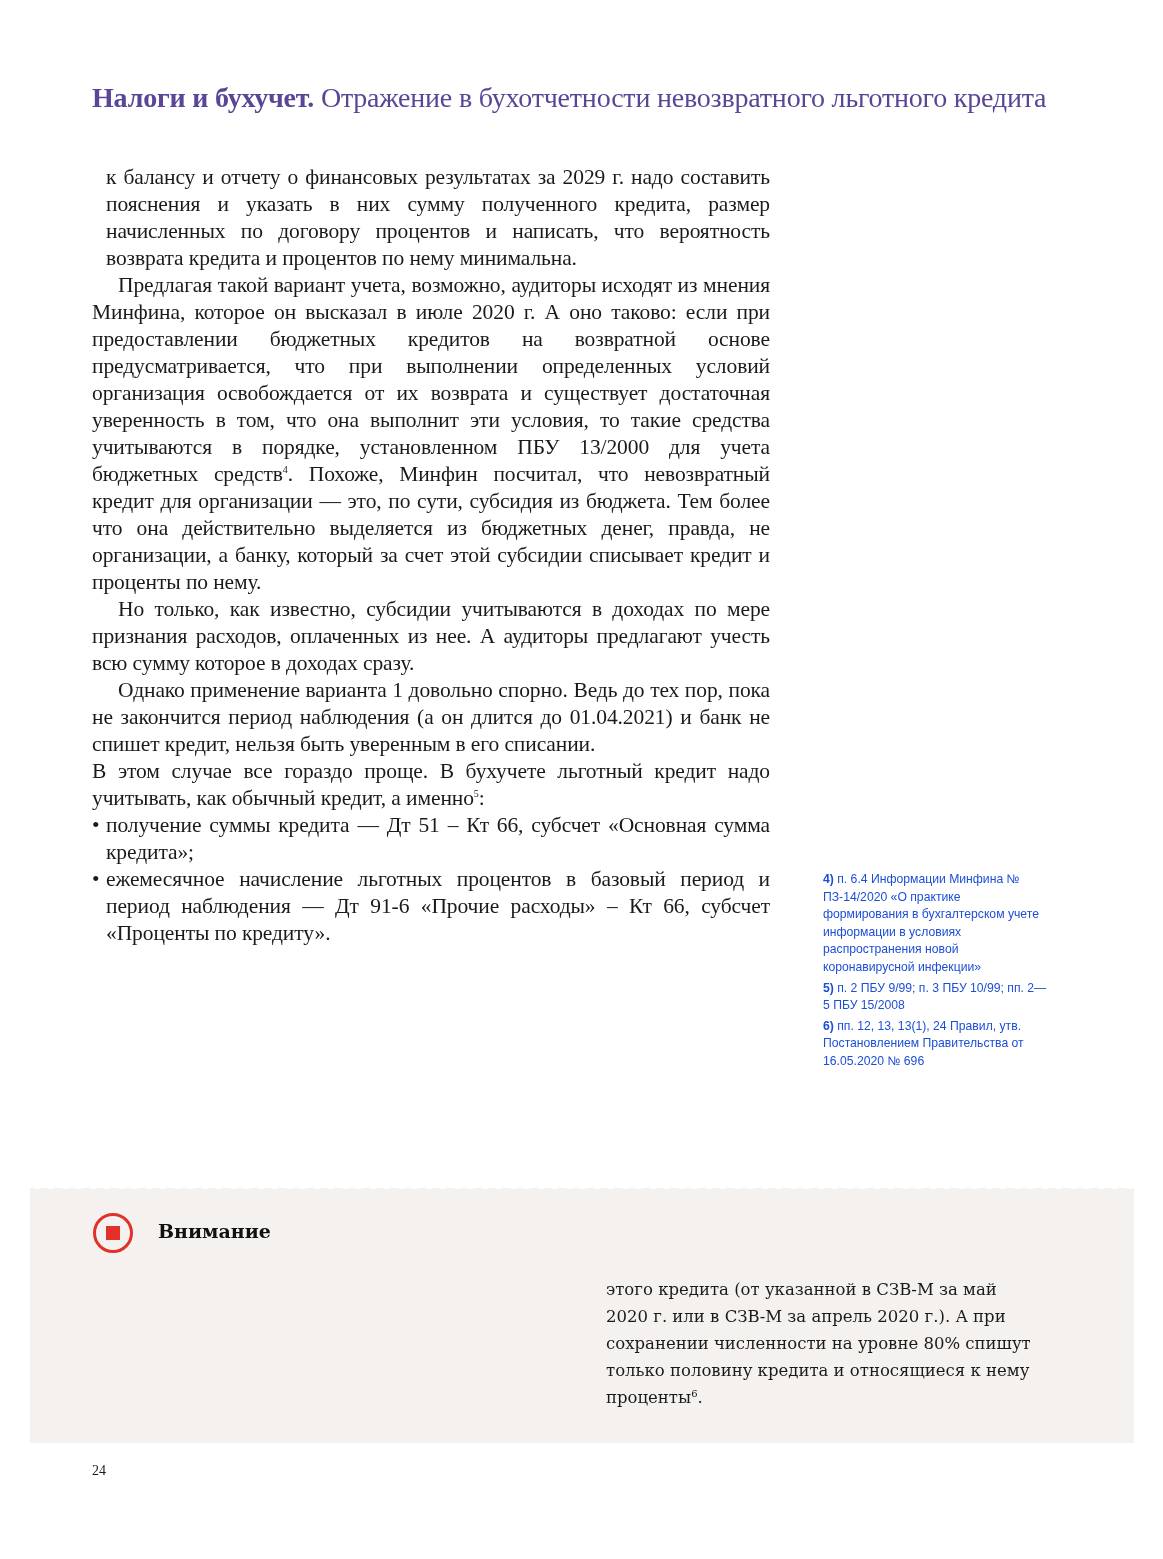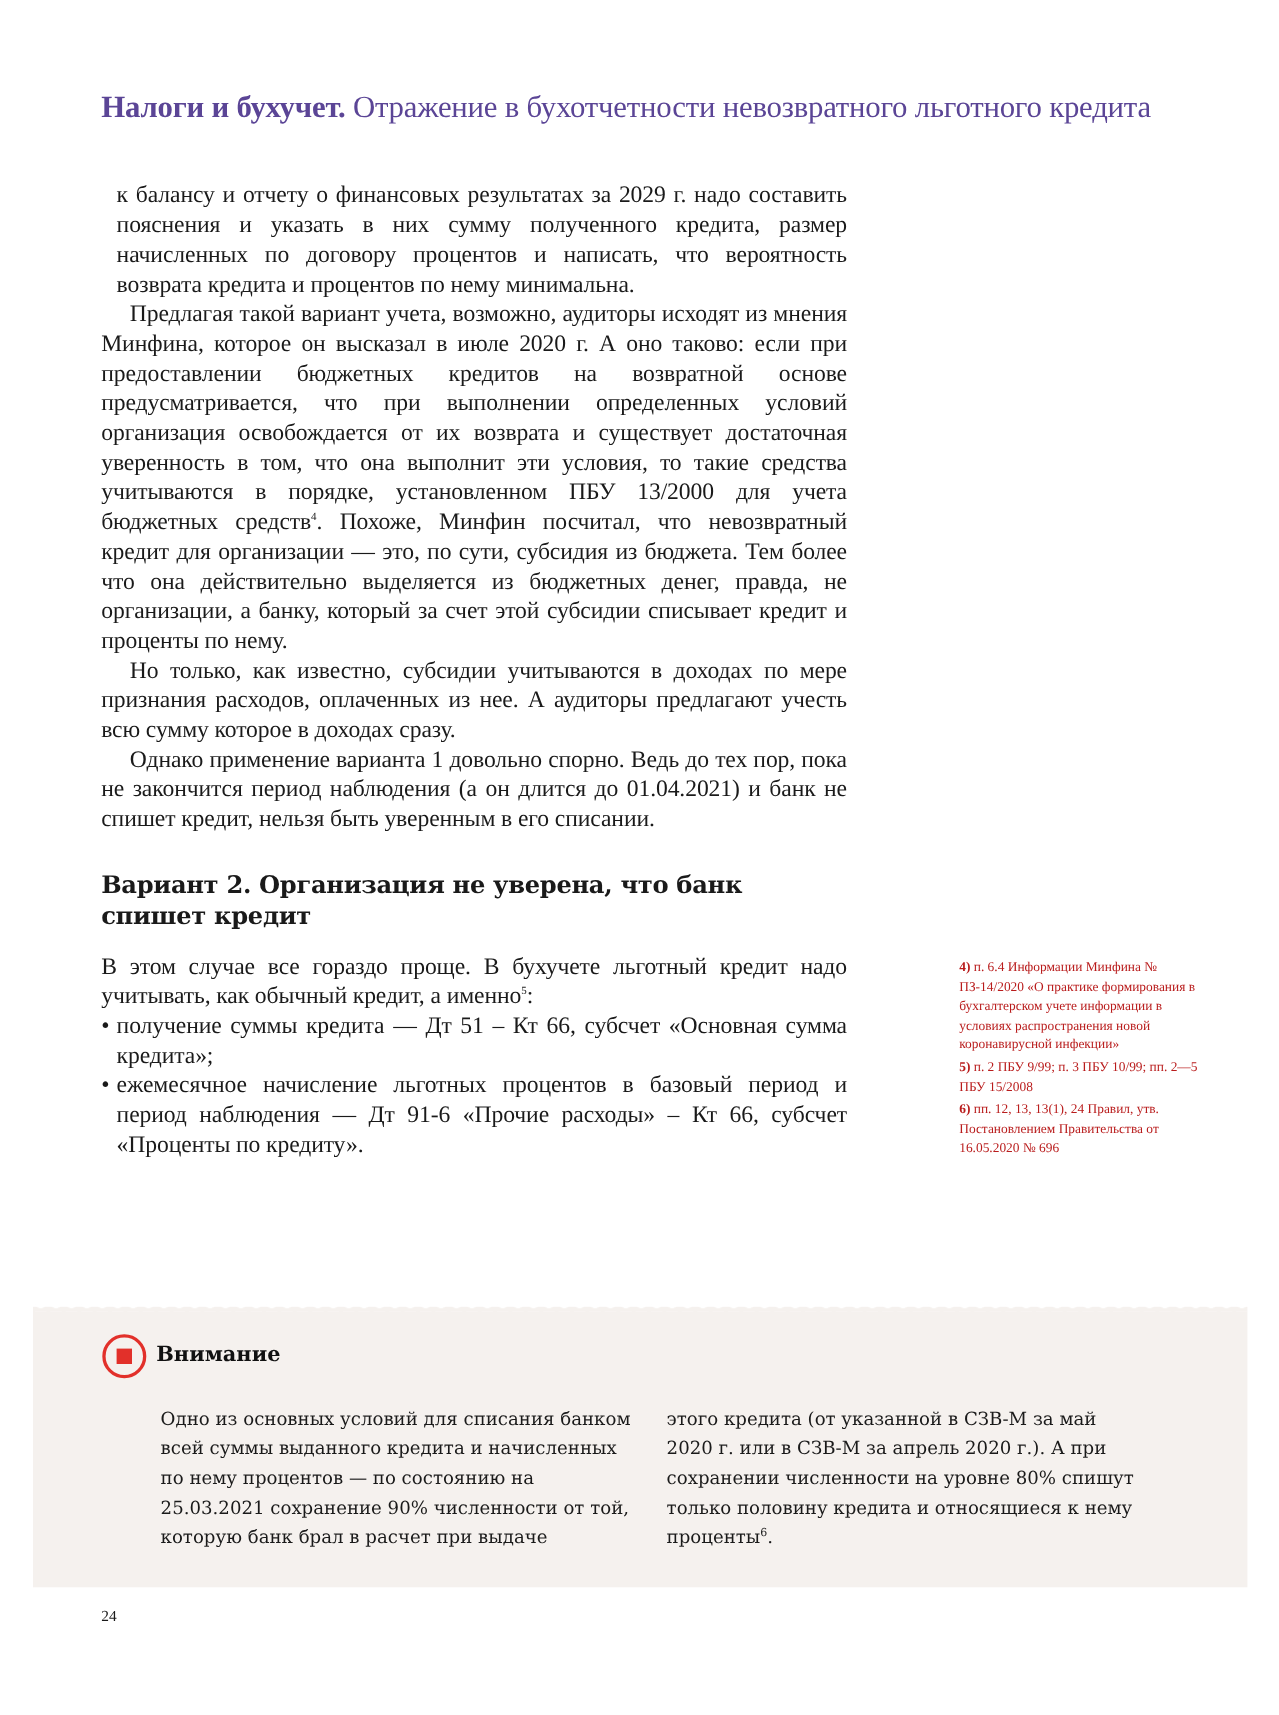--- a/index.html
+++ b/index.html
@@ -13,32 +13,32 @@
               text-align:justify; letter-spacing:-0.1px; }
   .main-col p { margin:0; }
   .indent { text-indent:26px; }
   .cont { padding-left:14px; }
   .heading { font-family:"DejaVu Serif", serif; font-weight:bold; font-size:22px; line-height:28px;
              margin:33px 0 18px 0 !important; text-align:left; letter-spacing:-0.3px; }
   sup { font-size:10px; vertical-align:super; line-height:0; }
   ul.bullets { list-style:none; margin:0; padding:0; }
   ul.bullets li { position:relative; padding-left:14px; }
   ul.bullets li .bullet { position:absolute; left:0; top:0; }
-  .footnotes { position:absolute; left:872px; top:871px; width:225px;
-               font-family:Liberation Serif, serif; font-size:12.2px; line-height:17.6px; color:#b91c1c; }
+  .footnotes { position:absolute; left:823px; top:871px; width:225px;
+               font-family:Liberation Sans, sans-serif; font-size:12.2px; line-height:17.6px; color:#1d4ed8; }
   .footnote { margin:0 0 3px 0; }
   .footnote .num { font-weight:bold; }
   .attention { position:absolute; left:30px; top:1188px; width:1104px; height:255px; background:#f5f1ee; }
   .attention .scallop { position:absolute; left:0; top:-4px; width:100%; height:8px;
      background: radial-gradient(circle at 7px 0px, #ffffff 5px, transparent 5.5px) repeat-x;
      background-size:14px 8px; }
   .att-icon { position:absolute; left:63px; top:25px; width:34px; height:34px; border:3.5px solid #e2302a;
               border-radius:50%; }
   .att-icon .sq { position:absolute; left:10px; top:10px; width:14px; height:14px; background:#e2302a; }
-  .att-title { position:absolute; left:112px; top:32px; font-family:"DejaVu Serif", serif; font-weight:bold;
+  .att-title { position:absolute; left:128px; top:32px; font-family:"DejaVu Serif", serif; font-weight:bold;
                font-size:19px; color:#111; }
   .att-col { position:absolute; top:88px; width:430px; font-family:"DejaVu Serif", serif; font-size:16.5px;
              line-height:27px; color:#1a1a1a; }
   .att-col p { margin:0; }
   .att-col.left { left:116px; }
   .att-col.right { left:576px; }
   .page-number { position:absolute; left:92px; top:1463px; font-family:Liberation Serif, serif; font-size:14px; }
 </style>
 </head>
 <body>
@@ -46,41 +46,37 @@
 <div class="running-head">
   <span class="section">Налоги и бухучет.</span>
   <span>Отражение в бухотчетности невозвратного льготного кредита</span>
 </div>
 
 <div class="main-col">
   <p class="cont">к балансу и отчету о финансовых результатах за 2029 г. надо составить пояснения и указать в них сумму полученного кредита, размер начисленных по договору процентов и написать, что вероятность возврата кредита и процентов по нему минимальна.</p>
   <p class="indent"><span>Предлагая такой вариант учета, возможно, аудиторы исходят из мнения Минфина, которое он высказал в июле 2020 г. А оно таково: если при предоставлении бюджетных кредитов на возвратной основе предусматривается, что при выполнении определенных условий организация освобождается от их возврата и существует достаточная уверенность в том, что она выполнит эти условия, то такие средства учитываются в порядке, установленном ПБУ 13/2000 для учета бюджетных средств</span><sup>4</sup><span>. Похоже, Минфин посчитал, что невозвратный кредит для организации — это, по сути, субсидия из бюджета. Тем более что она действительно выделяется из бюджетных денег, правда, не организации, а банку, который за счет этой субсидии списывает кредит и проценты по нему.</span></p>
   <p class="indent">Но только, как известно, субсидии учитываются в доходах по мере признания расходов, оплаченных из нее. А аудиторы предлагают учесть всю сумму которое в доходах сразу.</p>
   <p class="indent">Однако применение варианта 1 довольно спорно. Ведь до тех пор, пока не закончится период наблюдения (а он длится до 01.04.2021) и банк не спишет кредит, нельзя быть уверенным в его списании.</p>
-  <p class="heading">Вариант 2. Организация не уверена, что банк спишет кредит</p>
   <p><span>В этом случае все гораздо проще. В бухучете льготный кредит надо учитывать, как обычный кредит, а именно</span><sup>5</sup><span>:</span></p>
   <ul class="bullets">
     <li><span class="bullet">•</span><span>получение суммы кредита — Дт 51 – Кт 66, субсчет «Основная сумма кредита»;</span></li>
     <li><span class="bullet">•</span><span>ежемесячное начисление льготных процентов в базовый период и период наблюдения — Дт 91-6 «Прочие расходы» – Кт 66, субсчет «Проценты по кредиту».</span></li>
   </ul>
 </div>
 
 <div class="footnotes">
   <p class="footnote"><span class="num">4)</span> <span>п. 6.4 Информации Минфина № ПЗ-14/2020 «О практике формирования в бухгалтерском учете информации в условиях распространения новой коронавирусной инфекции»</span></p>
   <p class="footnote"><span class="num">5)</span> <span>п. 2 ПБУ 9/99; п. 3 ПБУ 10/99; пп. 2—5 ПБУ 15/2008</span></p>
   <p class="footnote"><span class="num">6)</span> <span>пп. 12, 13, 13(1), 24 Правил, утв. Постановлением Правительства от 16.05.2020 № 696</span></p>
 </div>
 
 <div class="attention">
   <div class="scallop"></div>
   <div class="att-icon">
       <div class="sq"></div>
     </div>
   <div class="att-title">Внимание</div>
-  <div class="att-col left">
-    <p>Одно из основных условий для списания банком всей суммы выданного кредита и начисленных по нему процентов — по состоянию на 25.03.2021 сохранение 90% численности от той, которую банк брал в расчет при выдаче</p>
-  </div>
   <div class="att-col right">
     <p><span>этого кредита (от указанной в СЗВ-М за май 2020 г. или в СЗВ-М за апрель 2020 г.). А при сохранении численности на уровне 80% спишут только половину кредита и относящиеся к нему проценты</span><sup>6</sup><span>.</span></p>
   </div>
 </div>
 
 <div class="page-number">24</div>
 
 </body></html>

